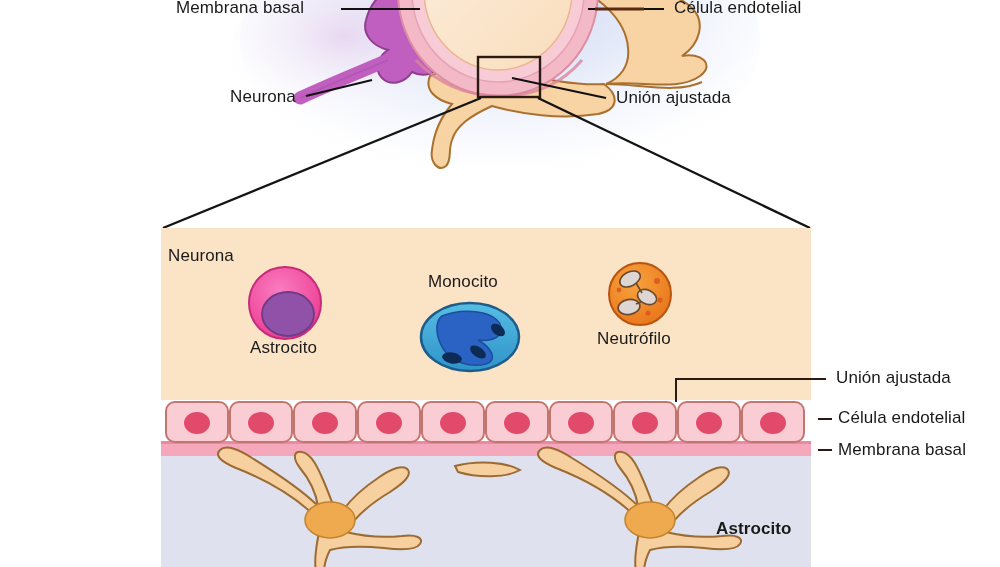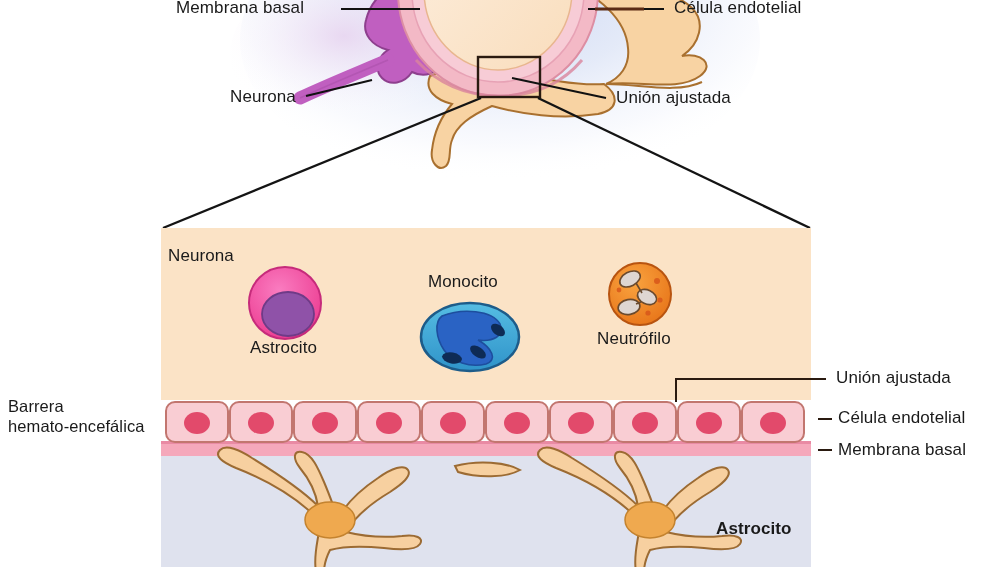--- a/index.html
+++ b/index.html
@@ -253,24 +253,20 @@
   <div class="lbl" style="left:168px;top:246px;">Neurona</div>
 
   <div class="lbl" style="left:250px;top:338px;">Astrocito</div>
 
   <div class="lbl" style="left:428px;top:272px;text-align:right;">Monocito</div>
 
   <div class="lbl" style="left:597px;top:329px;text-align:center;">Neutrófilo</div>
 
   <div class="lbl" style="left:716px;top:519px;font-weight:bold;">Astrocito</div>
 
-  <div class="lbl lbl-sm" style="left:8px;top:396px;width:150px;">
-    <span>Barrera</span><br>
-    <span>hemato-encefálica</span>
-  </div>
 
   <div class="lbl" style="left:836px;top:368px;">Unión ajustada</div>
 
   <div class="lbl" style="left:838px;top:408px;">Célula endotelial</div>
 
   <div class="lbl" style="left:838px;top:440px;">Membrana basal</div>
 
 </div>
 
 </body></html>

